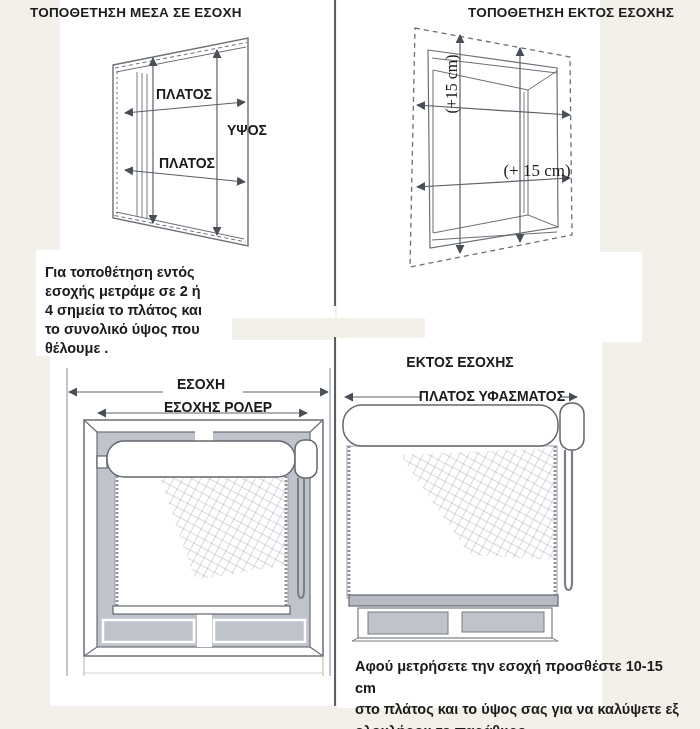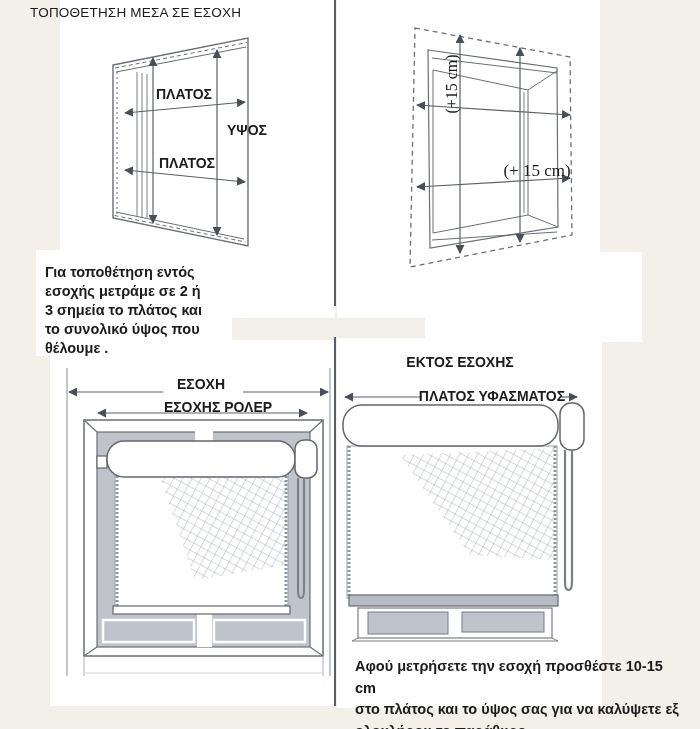--- a/index.html
+++ b/index.html
@@ -7,21 +7,21 @@
     position:relative;width:700px;height:729px;overflow:hidden;
     background:#f3f0e9;
     font-family:"Liberation Sans","DejaVu Sans",sans-serif;
     color:#1b1b1b;
   }
   .panel{position:absolute;background:#ffffff;z-index:1;}
   .divider{position:absolute;width:2px;background:#5a5f66;z-index:2;}
   svg.diagram{position:absolute;z-index:3;overflow:visible;}
   .lbl{position:absolute;z-index:4;font-weight:bold;font-size:14px;white-space:nowrap;}
   .center{transform:translateX(-50%);}
-  .title{position:absolute;z-index:4;font-weight:normal;font-size:13.5px;letter-spacing:.2px;white-space:nowrap;}
+  .title{position:absolute;z-index:4;font-weight:bold;font-size:13.5px;letter-spacing:.2px;white-space:nowrap;}
   .caption{position:absolute;z-index:4;font-weight:bold;font-size:14.5px;line-height:19px;white-space:pre-wrap;}
   .serif{font-family:"Liberation Serif","DejaVu Serif",serif;font-weight:normal;}
   .rot{transform:translate(-50%,-50%) rotate(-90deg);transform-origin:center;}
 </style>
 </head>
 <body>
 
 <div class="canvas">
 
   <div class="panel" style="left:60px;top:0;width:275px;height:318px"></div>
@@ -60,24 +60,25 @@
       <path d="M40,145 L160,157" marker-start="url(#ah-tl)" marker-end="url(#ah-tl)"></path>
     </g>
   </svg>
 
   <div class="lbl center" style="left:184px;top:86px">ΠΛΑΤΟΣ</div>
   <div class="lbl" style="left:227px;top:122px">ΥΨΟΣ</div>
   <div class="lbl center" style="left:187px;top:155px">ΠΛΑΤΟΣ</div>
 
   <div class="caption" style="left:45px;top:263px;width:190px">Για τοποθέτηση εντός
 εσοχής μετράμε σε 2 ή
-3 σημεία το πλάτος και
+4 σημεία το πλάτος και
 το συνολικό ύψος που
 θέλουμε .</div>
 
+  <div class="title" style="left:468px;top:5px">ΤΟΠΟΘΕΤΗΣΗ ΕΚΤΟΣ ΕΣΟΧΗΣ</div>
 
   <svg class="diagram" style="left:400px;top:15px" width="190" height="260" viewBox="0 0 190 260">
     <defs>
       <marker id="ah-tr" viewBox="0 0 10 10" refX="9" refY="5" markerWidth="9" markerHeight="9" orient="auto-start-reverse" markerUnits="userSpaceOnUse">
         <path d="M0,0 L10,5 L0,10 z" fill="#4a4f57"></path>
       </marker>
     </defs>
     <g stroke="#6a6f76" stroke-width="1.3" fill="none">
       <path d="M15,13 L170,42 L172,220 L10,252 Z" stroke-dasharray="5 4"></path>
     </g>

